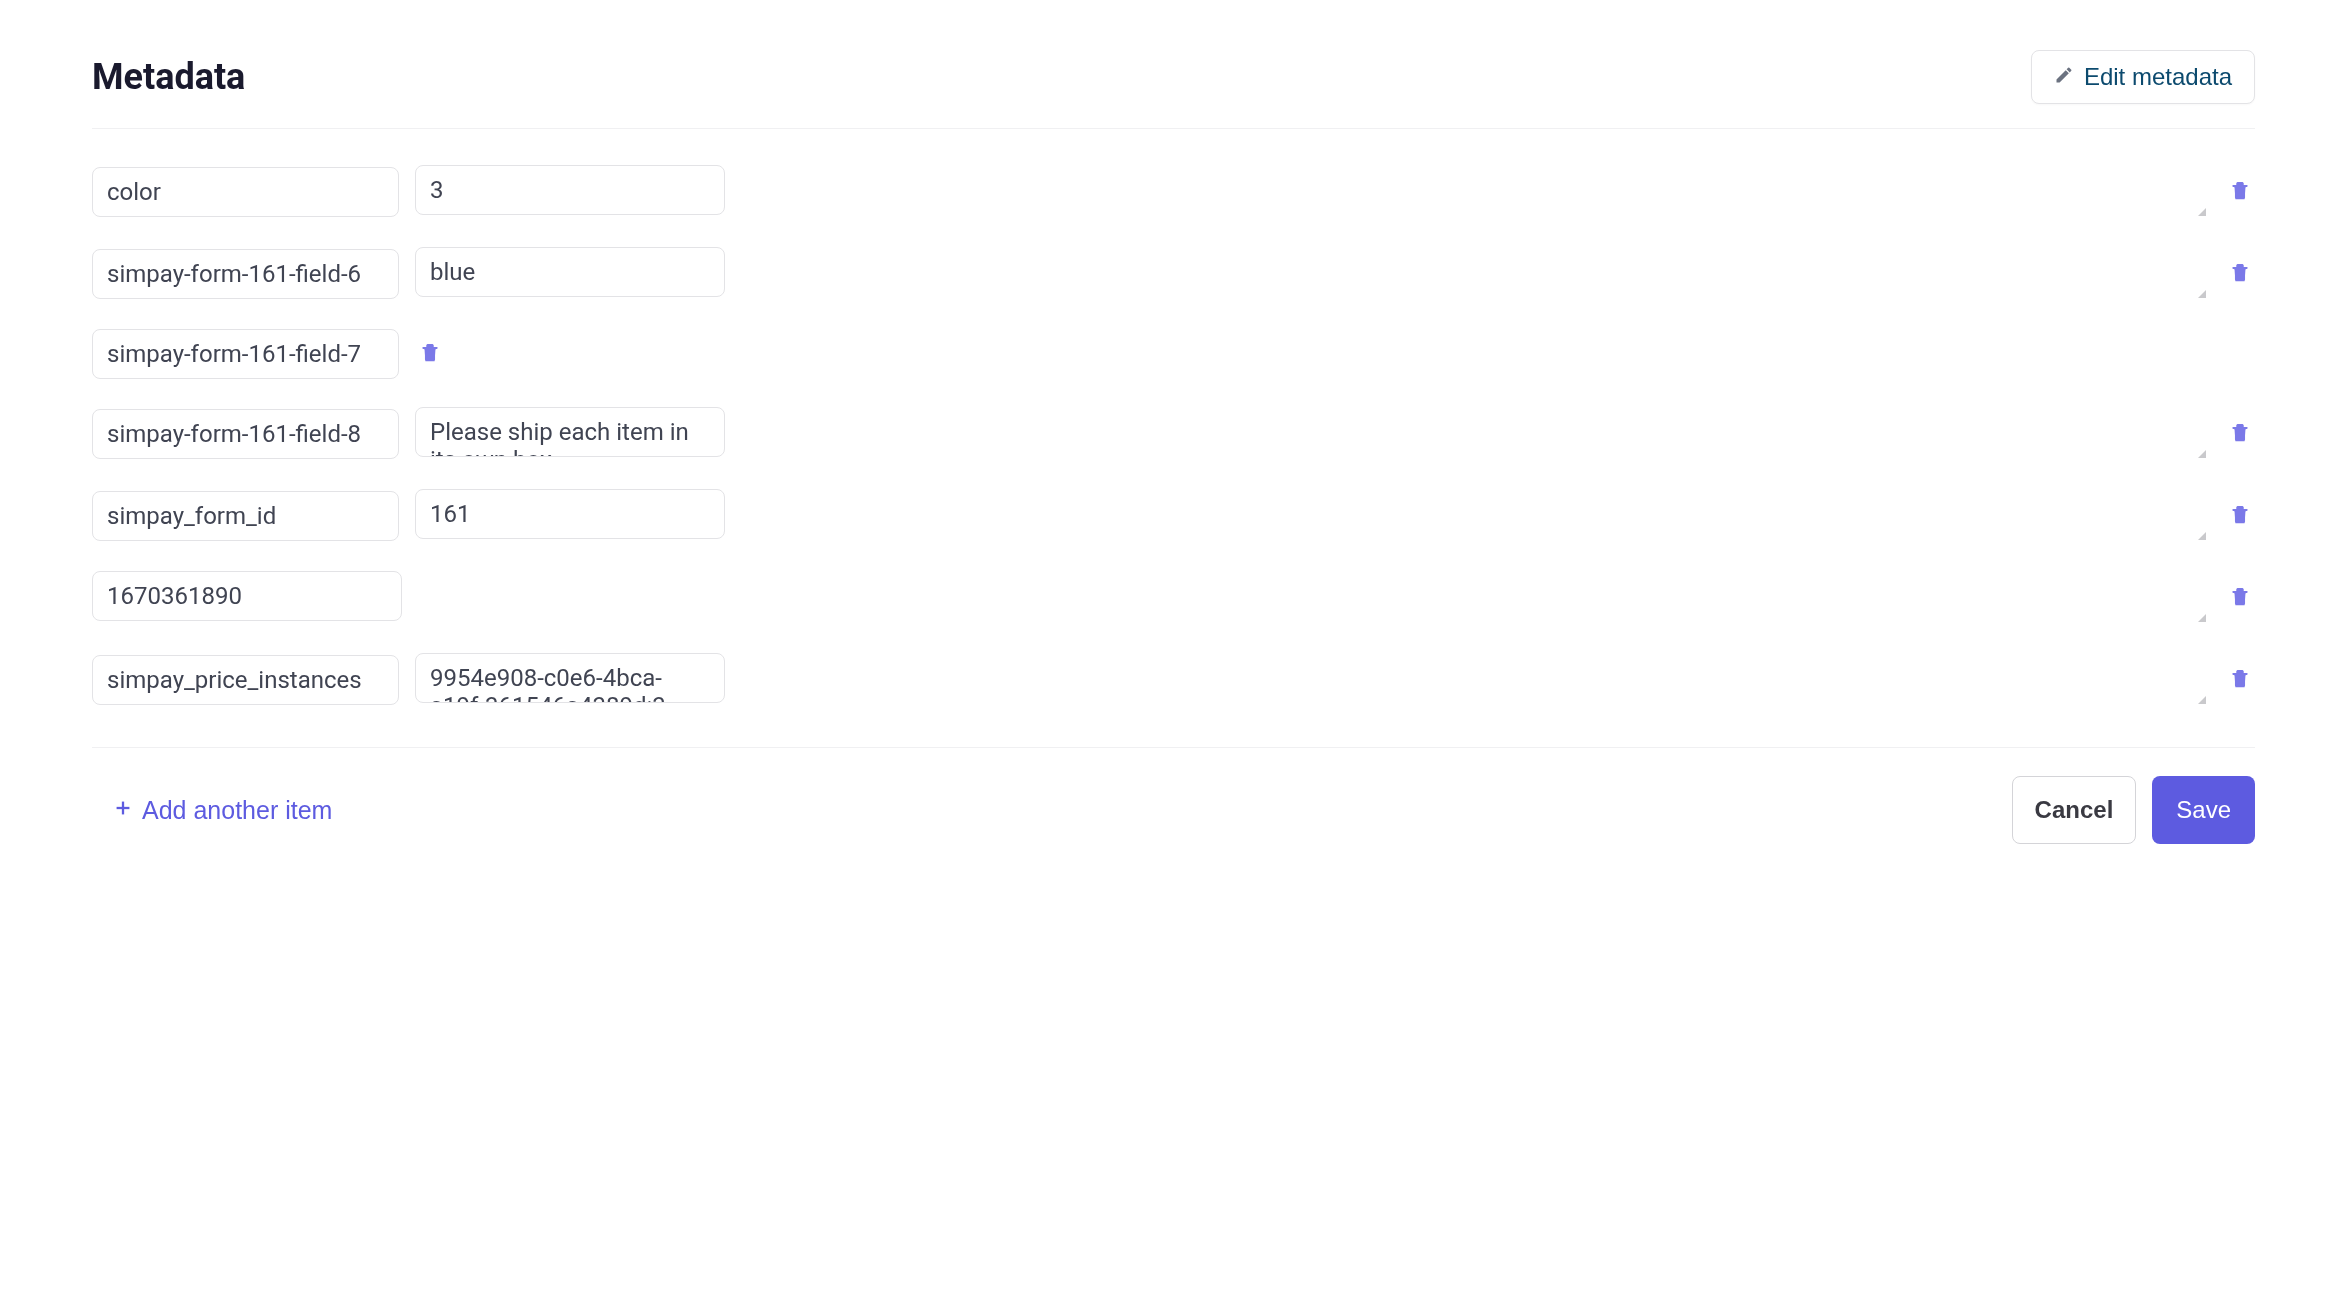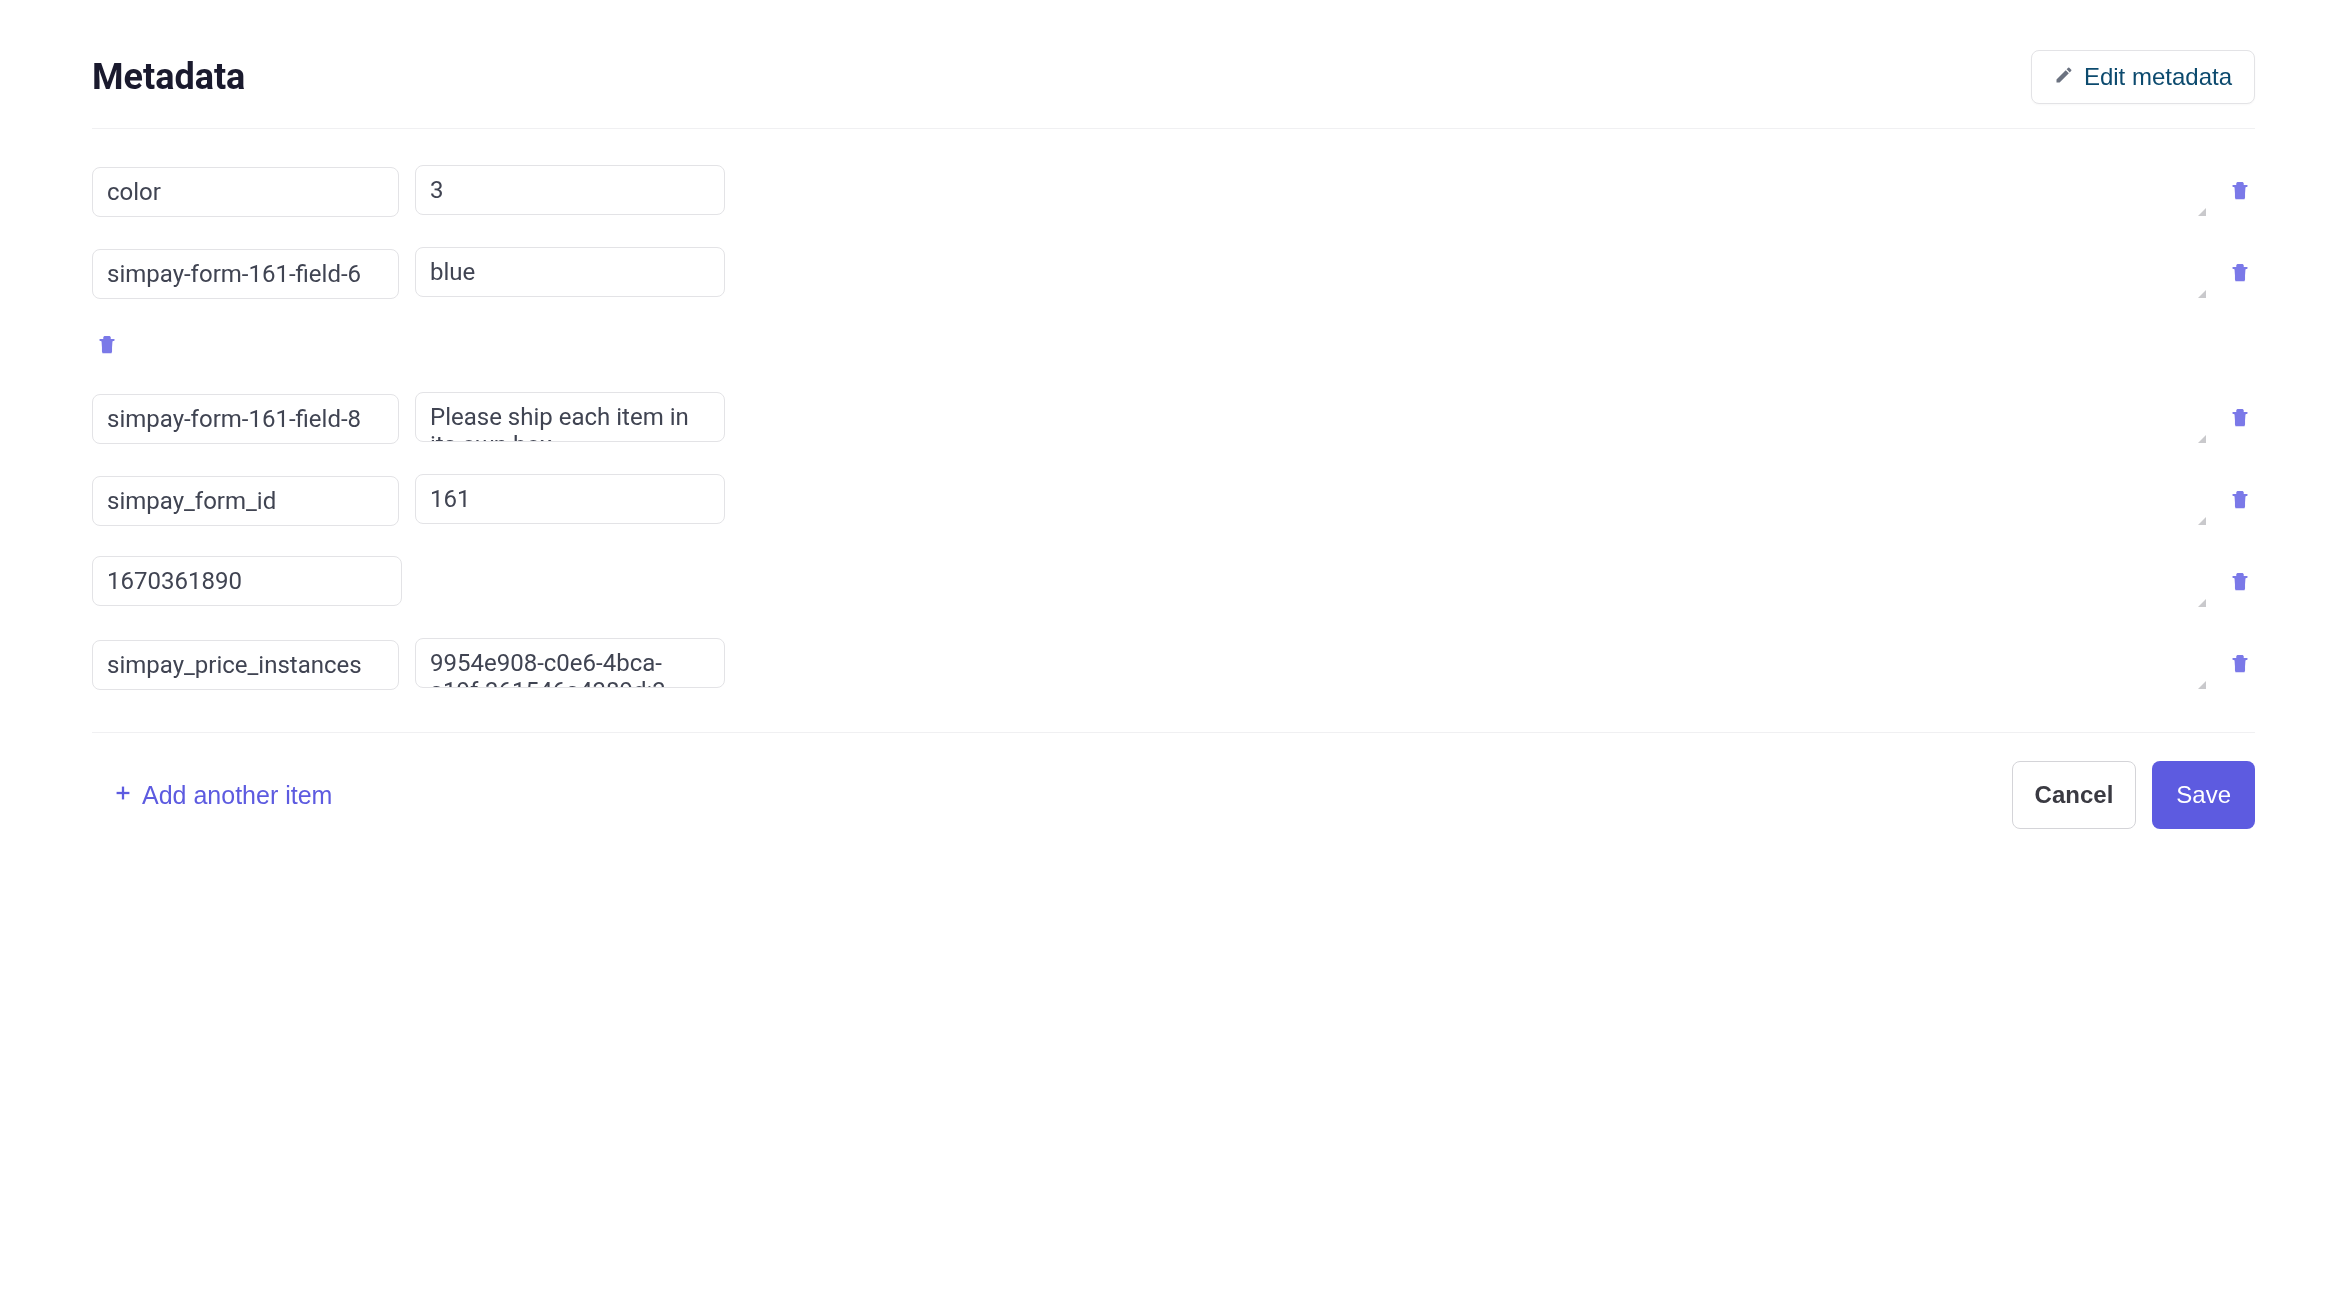--- a/index.html
+++ b/index.html
@@ -208,20 +208,21 @@
             <path d="M6 7h12l-1 14H7L6 7zm3-3h6l1 2H8l1-2zM4 6h16v1H4V6z"></path>
             <path d="M6 7h12v1H6z" fill="#7b79e8"></path>
             <path d="M9 4h6v2H9z" fill="none" stroke="#7b79e8" stroke-width="1.5"></path>
             <rect x="6.5" y="7" width="11" height="13" rx="1" fill="#7b79e8"></rect>
             <rect x="4" y="5.5" width="16" height="2" rx="0.5" fill="#7b79e8"></rect>
             <rect x="9" y="3" width="6" height="2.5" rx="0.5" fill="none" stroke="#7b79e8" stroke-width="1.6"></rect>
           </svg></span>
       </button>
     </div>
     <div class="row">
+      <input class="key-input" type="text" value="simpay-form-161-field-7" style="">
       <button class="trash-btn">
         <span><svg viewBox="0 0 24 24">
             <path d="M6 7h12l-1 14H7L6 7zm3-3h6l1 2H8l1-2zM4 6h16v1H4V6z"></path>
             <path d="M6 7h12v1H6z" fill="#7b79e8"></path>
             <path d="M9 4h6v2H9z" fill="none" stroke="#7b79e8" stroke-width="1.5"></path>
             <rect x="6.5" y="7" width="11" height="13" rx="1" fill="#7b79e8"></rect>
             <rect x="4" y="5.5" width="16" height="2" rx="0.5" fill="#7b79e8"></rect>
             <rect x="9" y="3" width="6" height="2.5" rx="0.5" fill="none" stroke="#7b79e8" stroke-width="1.6"></rect>
           </svg></span>
       </button>

